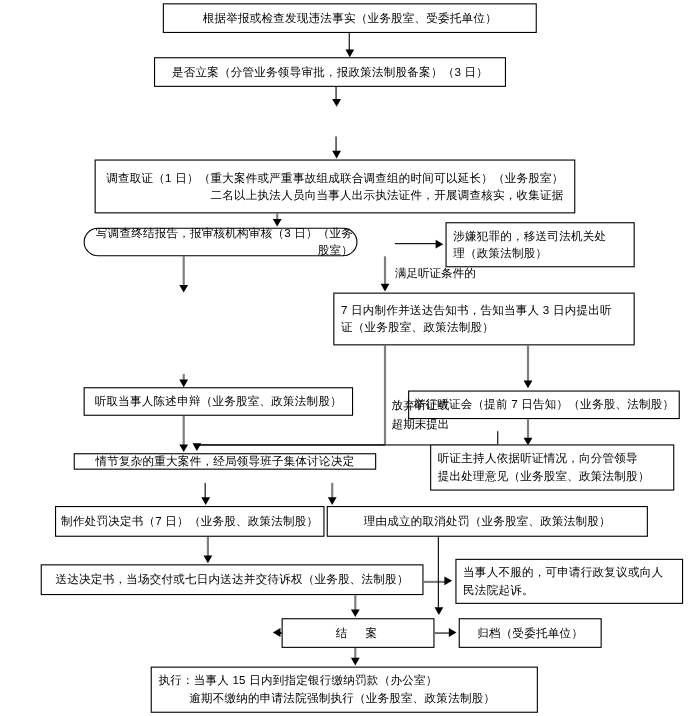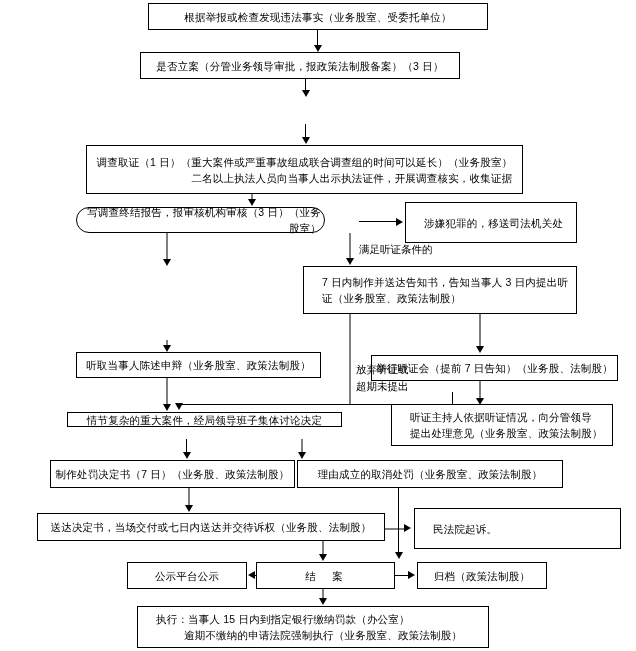--- a/index.html
+++ b/index.html
@@ -29,21 +29,21 @@
     display: flex;
     align-items: center;
     justify-content: center;
     text-align: right;
     padding: 1px 3px;
     z-index: 3;
   }
   .node.left {
     text-align: left;
     justify-content: flex-start;
-    padding-left: 18px;
+    padding-left: 6px;
   }
   .node .ln { display: block; }
   .node .ln.indent { padding-left: 28px; }
   .node.wide-spaced { letter-spacing: 3px; }
 
   
   .vline, .hline {
     position: absolute;
     background: #7f7f7f;
     z-index: 1;
@@ -105,20 +105,21 @@
     </div>
   </div>
 
   <div class="node" style="left:76px; top:207px; width:249px; height:26px;border-radius:13px;">
     <span class="ln">写调查终结报告，报审核机构审核（3 日）（业务股室）</span>
   </div>
 
   <div class="node left" style="left:405px; top:202px; width:172px; height:41px;">
     <div>
       <span class="ln">涉嫌犯罪的，移送司法机关处</span>
+      <span class="ln">理（政策法制股）</span>
     </div>
   </div>
 
 
   <div class="node left" style="left:303px; top:266px; width:274px; height:48px;">
     <div>
       <span class="ln">7 日内制作并送达告知书，告知当事人 3 日内提出听</span>
       <span class="ln">证（业务股室、政策法制股）</span>
     </div>
   </div>
@@ -139,44 +140,42 @@
   </div>
 
   <div class="node" style="left:67px; top:412px; width:275px; height:15px;">
     <span class="ln">情节复杂的重大案件，经局领导班子集体讨论决定</span>
   </div>
 
   <div class="node" style="left:50px; top:460px; width:245px; height:28px;">
     <span class="ln">制作处罚决定书（7 日）（业务股、政策法制股）</span>
   </div>
 
-  <div class="node" style="left:297px; top:460px; width:266px; height:28px;">
+  <div class="node" style="left:297px; top:460px; width:292px; height:28px;">
     <span class="ln">理由成立的取消处罚（业务股室、政策法制股）</span>
   </div>
 
   <div class="node" style="left:37px; top:513px; width:348px; height:28px;">
     <span class="ln">送达决定书，当场交付或七日内送达并交待诉权（业务股、法制股）</span>
   </div>
 
   <div class="node left" style="left:414px; top:508px; width:207px; height:41px;">
     <div>
+      <span class="ln">当事人不服的，可申请行政复议或向人</span>
       <span class="ln">民法院起诉。</span>
     </div>
   </div>
 
-  <div class="node" style="left:127px; top:562px; width:120px; height:27px;">
-    <span class="ln">公示平台公示</span>
-  </div>
 
   <div class="node wide-spaced" style="left:256px; top:562px; width:139px; height:27px;">
     <span class="ln">结　案</span>
   </div>
 
   <div class="node" style="left:417px; top:562px; width:130px; height:27px;">
-    <span class="ln">归档（政策法制股）</span>
+    <span class="ln">归档（受委托单位）</span>
   </div>
 
   <div class="node left" style="left:137px; top:606px; width:352px; height:42px;">
     <div>
       <span class="ln">执行：当事人 15 日内到指定银行缴纳罚款（办公室）</span>
       <span class="ln indent">逾期不缴纳的申请法院强制执行（业务股室、政策法制股）</span>
     </div>
   </div>
 
   <div class="edge-label" style="left:359px; top:242px;">满足听证条件的</div>

